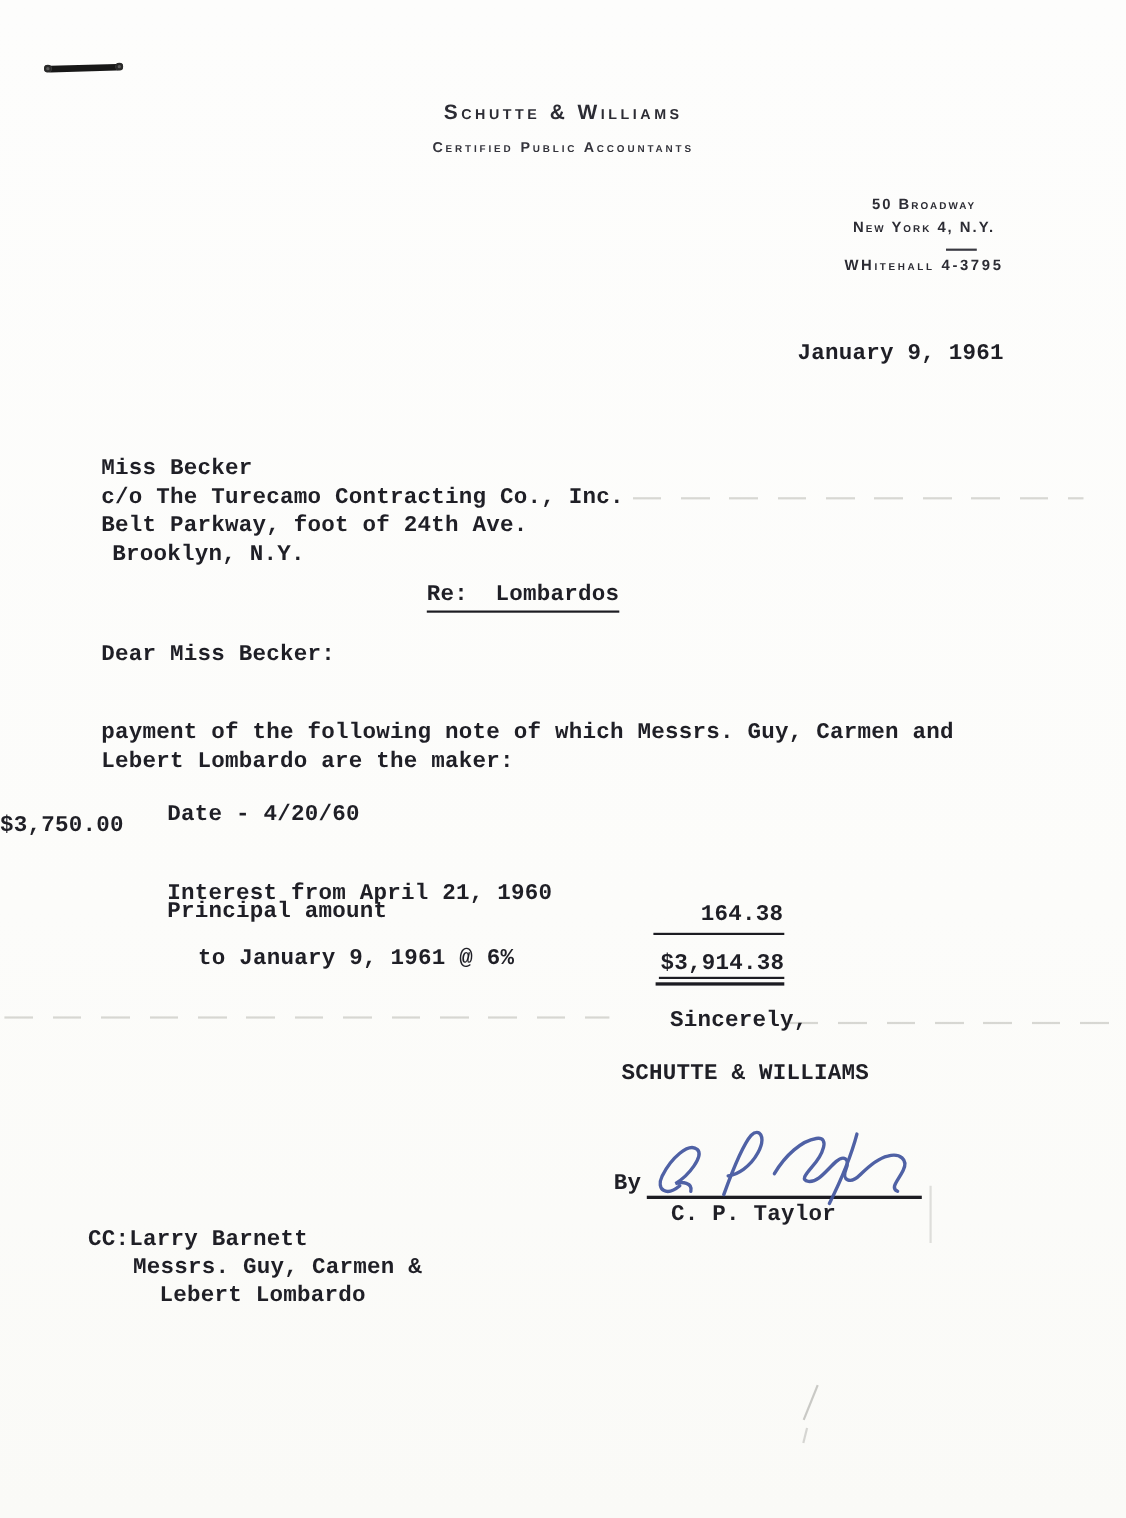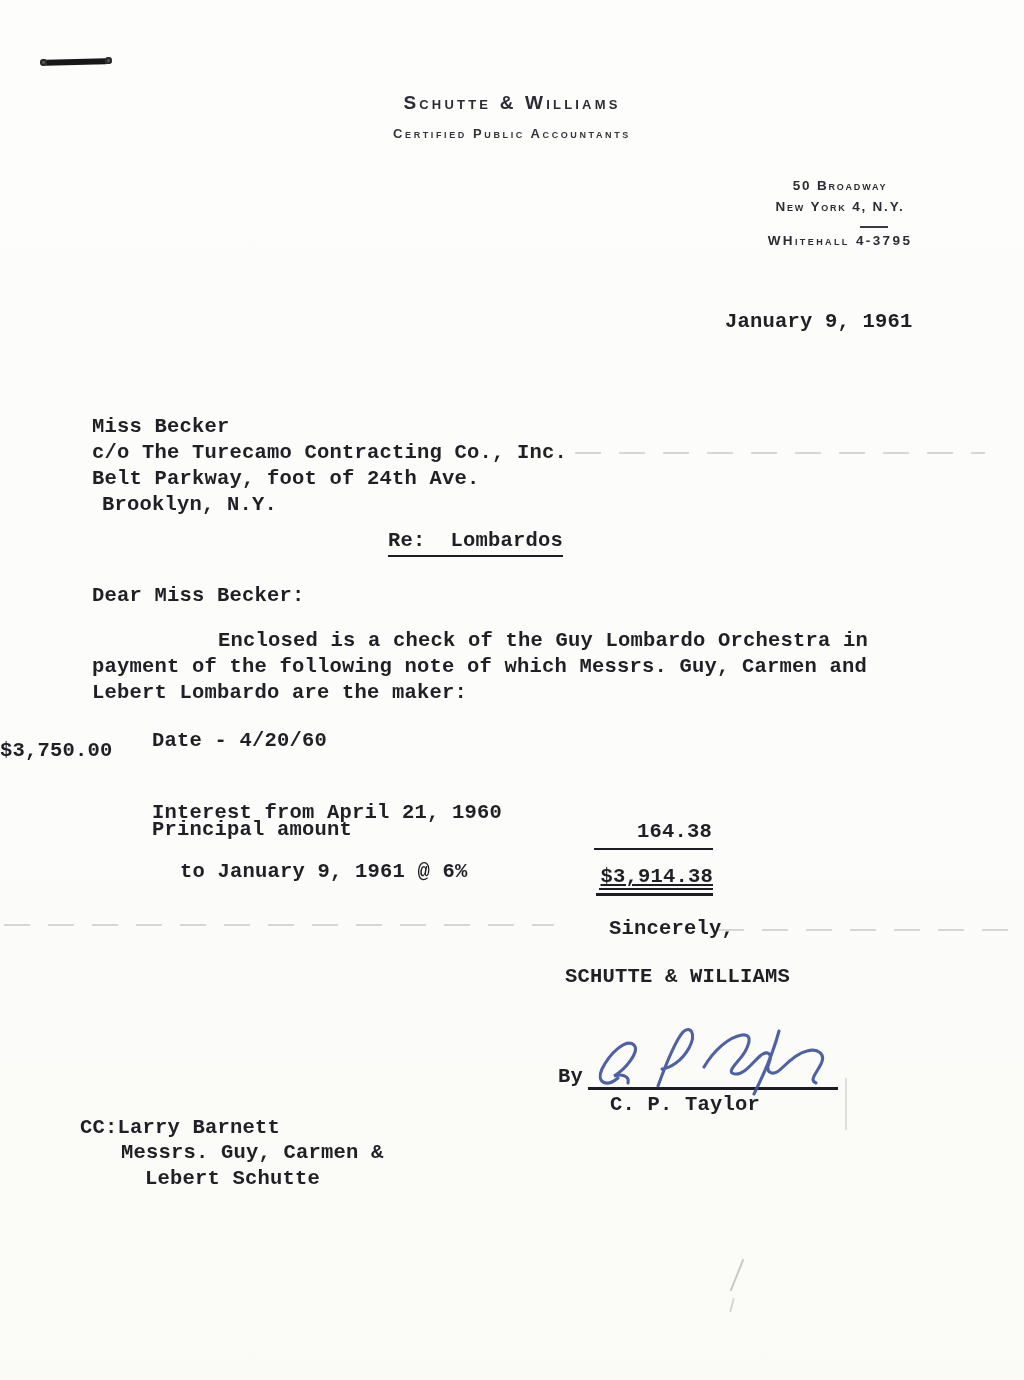--- a/index.html
+++ b/index.html
@@ -71,32 +71,31 @@
 
   <div class="tw" style="left:92px;top:414px;">Miss Becker</div>
   <div class="tw" style="left:92px;top:440px;">c/o The Turecamo Contracting Co., Inc.</div>
   <div class="tw" style="left:92px;top:466px;">Belt Parkway, foot of 24th Ave.</div>
   <div class="tw" style="left:92px;top:492px;margin-left:10px;">Brooklyn, N.Y.</div>
 
   <div class="tw underlined" style="left:388px;top:528px;">Re:  Lombardos</div>
 
   <div class="tw" style="left:92px;top:583px;">Dear Miss Becker:</div>
 
-  <div class="tw" style="left:218px;top:628px;">Enclosed is a check of the Guy Lombardo Orchestra in</div>
   <div class="tw" style="left:92px;top:680px;">Lebert Lombardo are the maker:</div>
   <div class="tw" style="left:92px;top:654px;">payment of the following note of which Messrs. Guy, Carmen and</div>
 
   <div class="tw" style="left:152px;top:728px;">Date - 4/20/60</div>
   <div class="tw" style="left:152px;top:776px;margin-top:41px;">Principal amount</div>
   <div class="tw" style="top:738px;width:712px;left:0;text-align:left;">$3,750.00</div>
   <div class="tw" style="left:152px;top:800px;">Interest from April 21, 1960</div>
   <div class="tw" style="left:180px;top:859px;">to January 9, 1961 @ 6%</div>
   <div class="tw" style="top:819px;width:712px;left:0;text-align:right;">164.38</div>
   <div class="inkline" style="left:594px;top:848px;width:119px;"></div>
-  <div class="tw" style="top:864px;width:713px;left:0;text-align:right;text-decoration:underline;">$3,914.38</div>
+  <div class="tw" style="top:864px;width:713px;left:0;text-align:right;">$3,914.38</div>
   <div class="inkline" style="left:599px;top:888px;width:114px;"></div>
   <div class="inkline" style="left:596px;top:893px;width:117px;height:2.5px;"></div>
 
   <div class="tw" style="left:565px;top:916px;margin-left:44px;">Sincerely,</div>
   <div class="tw" style="left:565px;top:964px;">SCHUTTE &amp; WILLIAMS</div>
 
   <div class="tw" style="left:558px;top:1064px;">By</div>
   <div class="inkline" style="left:588px;top:1087px;width:250px;height:2.5px;"></div>
 
   <svg class="sig-svg" width="252" height="92" viewBox="0 0 252 92">
@@ -105,15 +104,15 @@
       <path d="M72,64 C80,42 90,18 97,10 C104,3 111,11 103,26 C96,39 84,46 76,47"></path>
       <path d="M118,45 C128,28 143,15 156,13 C169,11 162,28 152,39 C146,46 142,51 149,52 C158,53 166,41 174,34 C181,28 187,31 183,41 C179,51 187,55 196,46 C204,38 212,31 221,29 C232,26 240,32 235,42 C230,52 223,58 230,61"></path>
       <path d="M193,9 C188,28 177,54 168,72"></path>
     </g>
   </svg>
 
   <div class="tw" style="left:610px;top:1092px;">C. P. Taylor</div>
 
   <div class="tw" style="left:80px;top:1115px;">CC:Larry Barnett</div>
   <div class="tw" style="left:121px;top:1140px;">Messrs. Guy, Carmen &amp;</div>
-  <div class="tw" style="left:145px;top:1166px;">Lebert Schutte</div>
+  <div class="tw" style="left:145px;top:1166px;">Lebert Lombardo</div>
 
 </div>
 
 </body></html>

